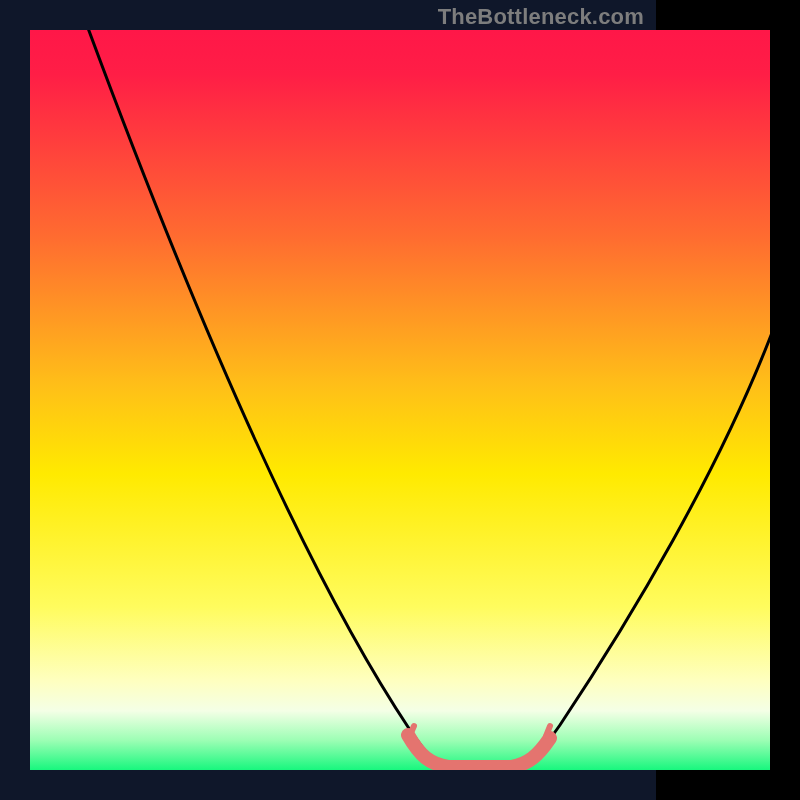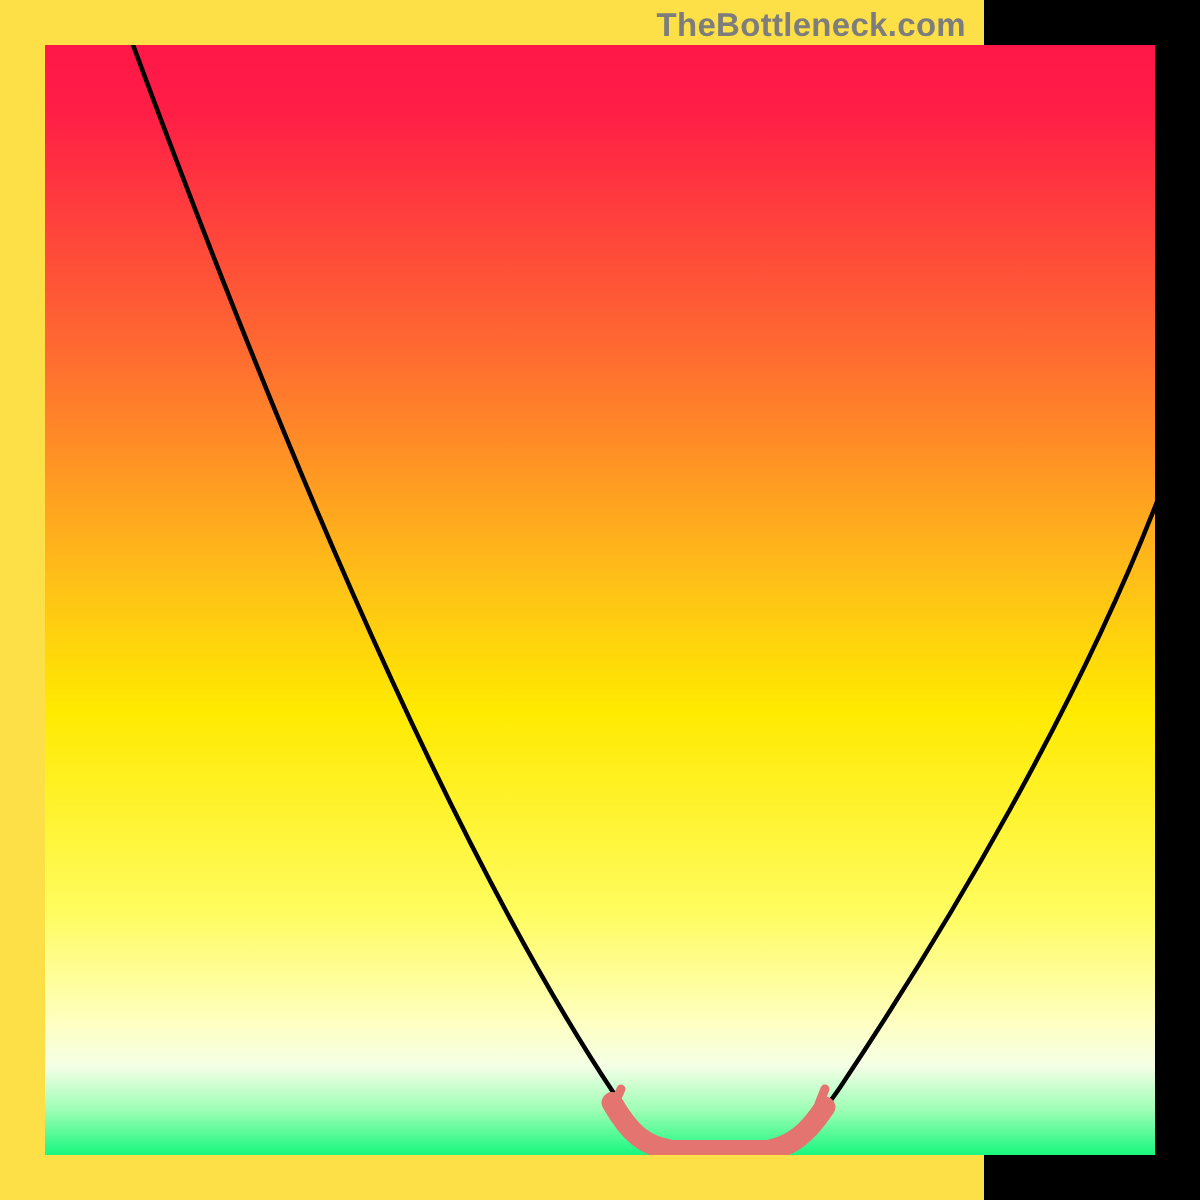--- a/index.html
+++ b/index.html
@@ -9,21 +9,21 @@
     height: 800px;
     background: #000;
     font-family: Arial, Helvetica, sans-serif;
     overflow: hidden;
   }
   .frame {
     position: absolute;
     top: 0; left: 0;
     width: 656px;
     height: 800px;
-    background: #fde047;
+    background: #0f172a;
   }
   .plot-area {
     position: absolute;
     top: 30px;
     left: 30px;
     width: 740px;
     height: 740px;
     overflow: hidden;
   }
   .gradient {

